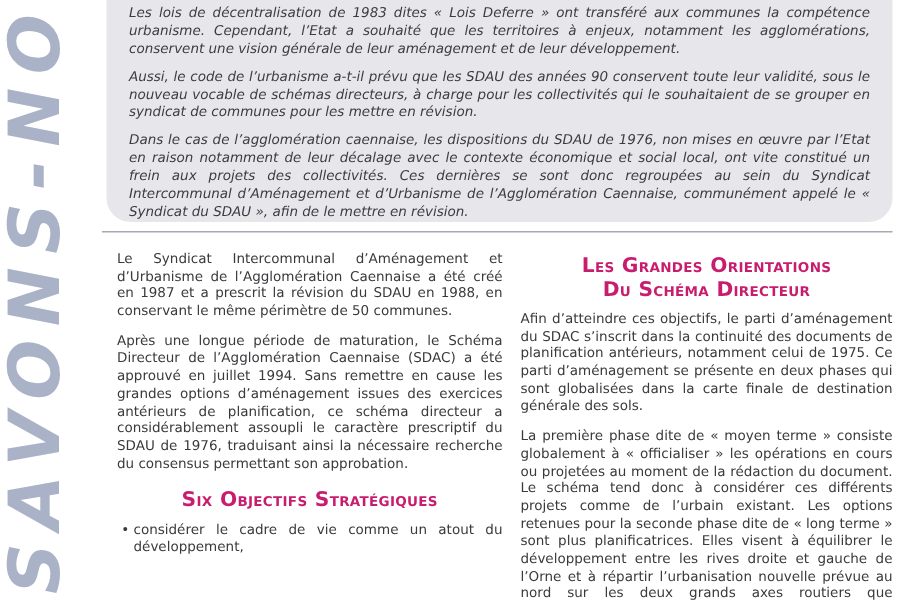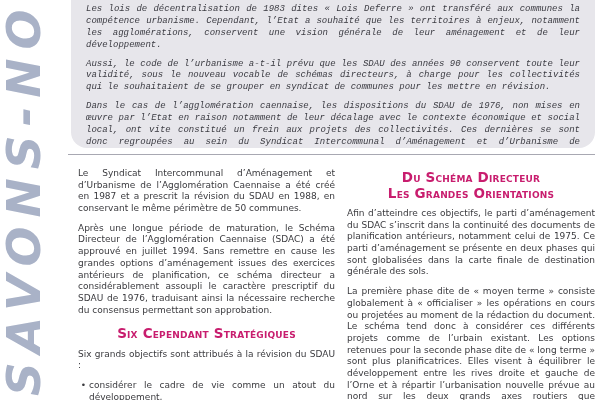--- a/index.html
+++ b/index.html
@@ -21,21 +21,20 @@
   
   .intro-box {
     position: absolute; left: 71px; top: -20px; width: 524px; height: 168px;
     background: #e7e6eb; border-radius: 16px; padding: 24px 15px 0 15px;
     overflow: hidden;
   }
   .intro-box p {
     margin: 0 0 7px 0; font-style: italic;
     font-size: 9px; line-height: 1.32; text-align: justify;
     color: #3b3b42;
-    font-family: Liberation Mono, monospace;
   }
 
   .divider {
     position: absolute; left: 68px; top: 154px; width: 527px; height: 1px;
     background: #a8a8b2;
   }
 
   
   .columns {
     position: absolute; left: 78px; top: 168px; width: 517px; height: 232px;
@@ -77,34 +76,33 @@
   </div>
 
   <div class="divider"></div>
 
   <div class="columns">
 
     <div class="col">
       <p>Le Syndicat Intercommunal d’Aménagement et d’Urbanisme de l’Agglomération Caennaise a été créé en 1987 et a prescrit la révision du SDAU en 1988, en conservant le même périmètre de 50 communes.</p>
       <p>Après une longue période de maturation, le Schéma Directeur de l’Agglomération Caennaise (SDAC) a été approuvé en juillet 1994. Sans remettre en cause les grandes options d’aménagement issues des exercices antérieurs de planification, ce schéma directeur a considérablement assoupli le caractère prescriptif du SDAU de 1976, traduisant ainsi la nécessaire recherche du consensus permettant son approbation.</p>
 
-      <div class="section-heading">Six Cependant Stratégiques</div>
+      <div class="section-heading">Six Objectifs Stratégiques</div>
 
-      <p>Six grands objectifs sont attribués à la révision du SDAU :</p>
 
       <div class="bullet-row">
         <span class="bullet-dot">•</span>
         <span class="bullet-text">considérer le cadre de vie comme un atout du développement,</span>
       </div>
 
     </div>
 
     <div class="col">
       <div class="section-heading first">
+        <span class="heading-line">Les Grandes Orientations</span>
         <span class="heading-line">Du Schéma Directeur</span>
-        <span class="heading-line">Les Grandes Orientations</span>
       </div>
       <p>Afin d’atteindre ces objectifs, le parti d’aménagement du SDAC s’inscrit dans la continuité des documents de planification antérieurs, notamment celui de 1975. Ce parti d’aménagement se présente en deux phases qui sont globalisées dans la carte finale de destination générale des sols.</p>
       <p>La première phase dite de « moyen terme » consiste globalement à « officialiser » les opérations en cours ou projetées au moment de la rédaction du document. Le schéma tend donc à considérer ces différents projets comme de l’urbain existant. Les options retenues pour la seconde phase dite de « long terme » sont plus planificatrices. Elles visent à équilibrer le développement entre les rives droite et gauche de l’Orne et à répartir l’urbanisation nouvelle prévue au nord sur les deux grands axes routiers que représentent les RD7 et RD515. Il s’agit de donner à l’Orne, sensiblement orientée sud-nord un rôle d’axe majeur de composition urbaine se terminant sur une fa-</p>
     </div>
 
   </div>
 </div>
 
 </body></html>

